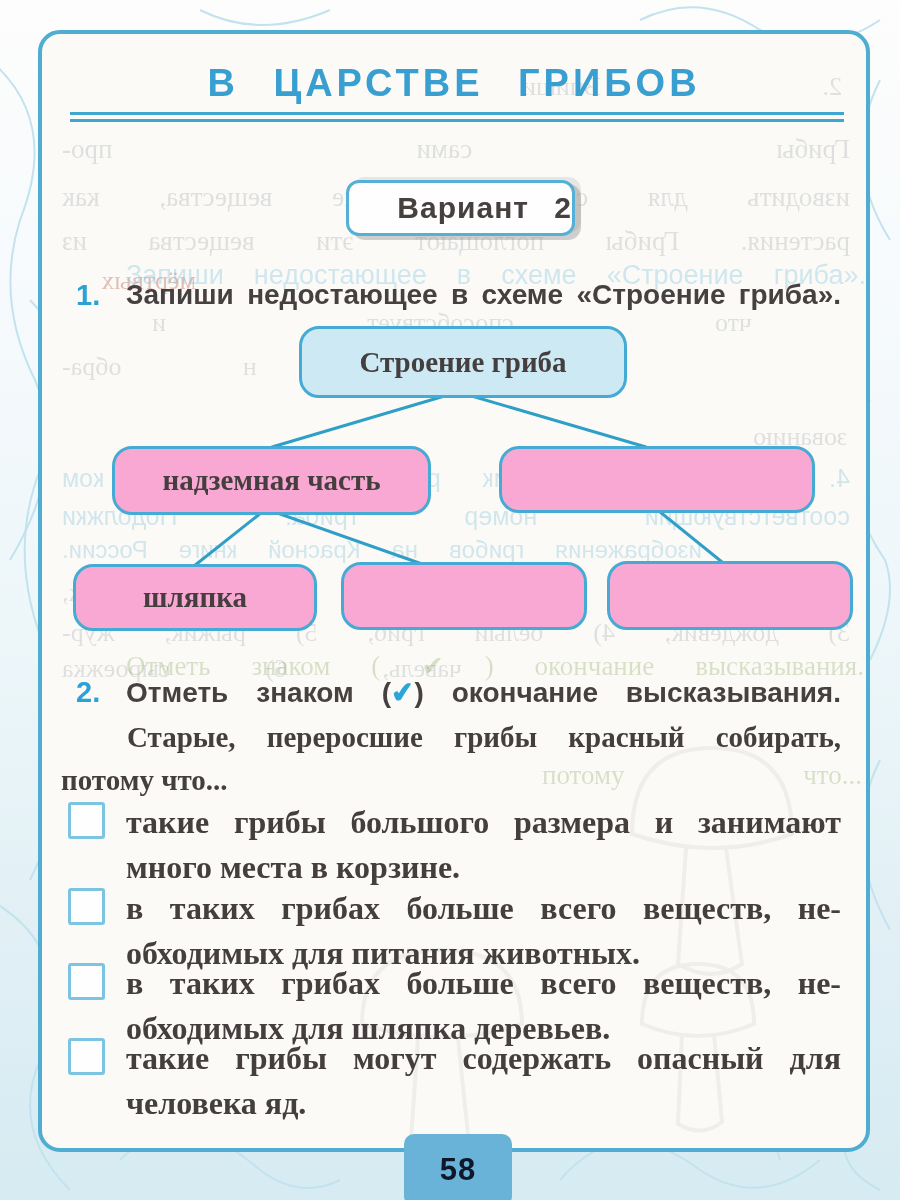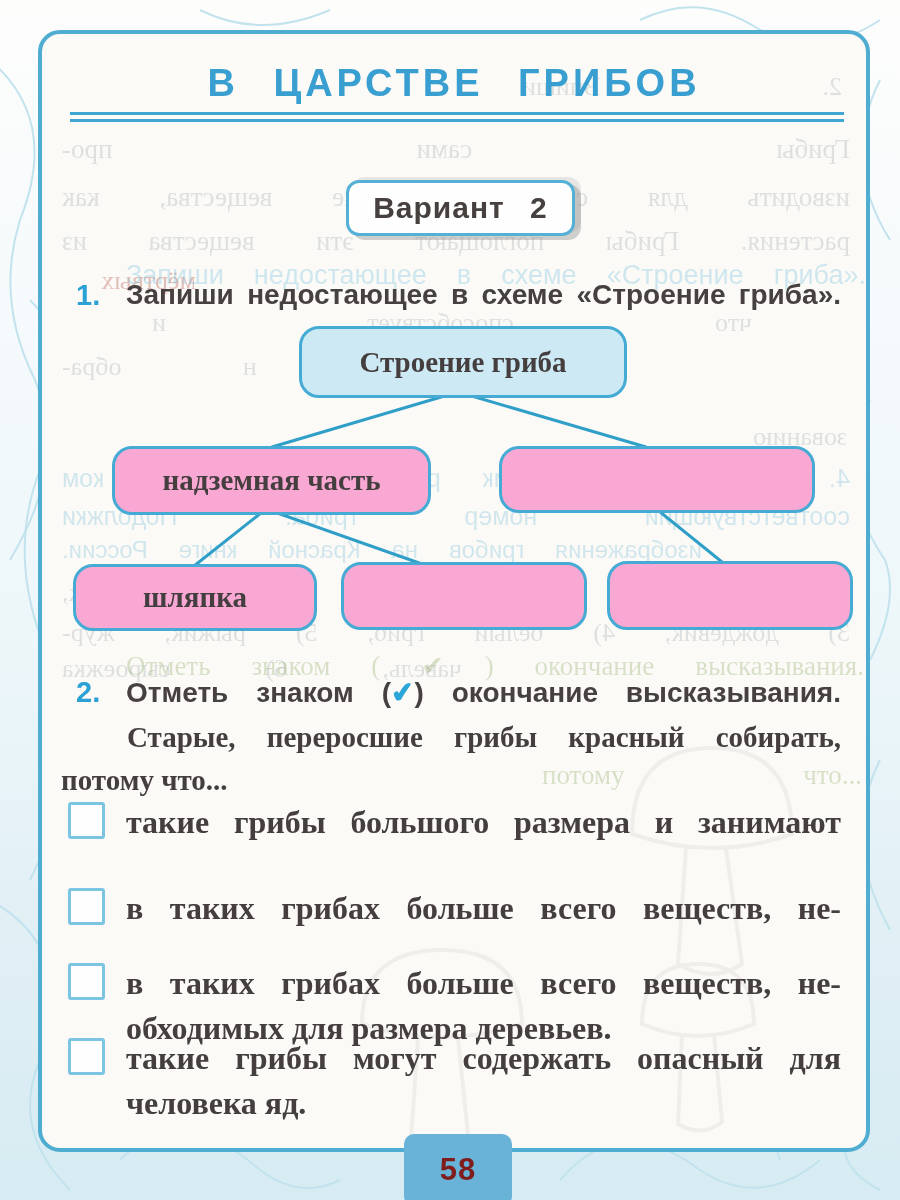--- a/index.html
+++ b/index.html
@@ -10,21 +10,21 @@
   .sheet{position:absolute;left:38px;top:30px;width:824px;height:1114px;z-index:1;
     background:#fbfaf7;border:4px solid #4fadd2;border-radius:22px;}
   
   .title{position:absolute;left:0;right:0;top:28px;text-align:center;
     font-size:38px;font-weight:bold;color:#389fd0;letter-spacing:4px;word-spacing:20px;}
   .rule{position:absolute;left:28px;right:22px;top:78px;height:4px;
     border-top:3px solid #3fa6d2;border-bottom:3px solid #3fa6d2;}
   .variant{position:absolute;left:304px;top:146px;width:223px;height:50px;
     background:#fefefe;border:3px solid #54b0d6;border-radius:13px;
     box-shadow:6px 4px 0 rgba(140,140,140,.40),6px -3px 0 rgba(160,160,160,.22);
-    display:flex;align-items:center;justify-content:center;
+    display:flex;align-items:center;justify-content:flex-end;
     font-size:30px;font-weight:bold;color:#46403f;word-spacing:16px;letter-spacing:1px;}
   
   .qnum{position:absolute;left:34px;width:48px;font-size:29px;font-weight:bold;color:#2ba1d5;}
   .qtext{position:absolute;left:84px;right:25px;font-size:28px;font-weight:600;color:#474041;
     text-align:justify;text-align-last:justify;}
   .serif{font-family:"Liberation Serif",serif;font-weight:600;color:#453e3f;}
   .stem{position:absolute;left:19px;right:25px;font-size:29px;line-height:43px;}
   .stem .l1{text-align:justify;text-align-last:justify;padding-left:66px;}
   .check{color:#2aa6d8;display:inline-block;transform:rotate(-6deg);font-weight:bold;}
   
@@ -34,21 +34,21 @@
   .dbox.fill{background:#cde9f4;}
   .dlines{position:absolute;left:0;top:0;}
   
   .opt-cb{position:absolute;left:26px;width:31px;height:31px;border:3px solid #7cc5e2;
     border-radius:3px;background:#fefefe;}
   .opt-tx{position:absolute;left:84px;right:25px;font-size:32px;line-height:45px;}
   .opt-tx .l1{text-align:justify;text-align-last:justify;}
   
   .pagetab{position:absolute;left:366px;top:1100px;width:108px;height:72px;background:#68b3d7;
     border-radius:10px;display:flex;align-items:center;justify-content:center;z-index:2;}
-  .pagetab span{font-size:31px;font-weight:bold;color:#7f1d1d;letter-spacing:1px;}
+  .pagetab span{font-size:31px;font-weight:bold;color:#0f172a;letter-spacing:1px;}
   
   .ghost{position:absolute;z-index:0;pointer-events:none;white-space:nowrap;
     font-family:"Liberation Serif",serif;text-align:justify;text-align-last:justify;overflow:hidden;}
   .ghost.mirror{transform:scaleX(-1);}
   .ghost.gray{color:#8d979e;opacity:.26;}
   .ghost.cyan{color:#6fb9d6;opacity:.30;font-family:"Liberation Sans",sans-serif;}
   .ghost.red{color:#c4766d;opacity:.45;}
   .ghost.echo{color:#79c1dd;opacity:.34;font-family:"Liberation Sans",sans-serif;}
   .ghost.echo-gray{color:#4d7c0f;opacity:.20;}
   .sketch{position:absolute;z-index:0;opacity:.08;}
@@ -146,33 +146,35 @@
 
     <div class="stem serif" style="top:682px">
       <div class="l1">Старые, переросшие грибы красный собирать,</div>
       <div>потому что...</div>
     </div>
 
     <div>
       <div class="opt-cb" style="top:768px"></div>
       <div class="opt-tx serif" style="top:766px">
         <div class="l1">такие грибы большого размера и занимают</div>
+        <div>много места в корзине.</div>
       </div>
     </div>
     <div>
       <div class="opt-cb" style="top:854px"></div>
       <div class="opt-tx serif" style="top:852px">
         <div class="l1">в таких грибах больше всего веществ, не-</div>
+        <div>обходимых для питания животных.</div>
       </div>
     </div>
     <div>
       <div class="opt-cb" style="top:929px"></div>
       <div class="opt-tx serif" style="top:927px">
         <div class="l1">в таких грибах больше всего веществ, не-</div>
-        <div>обходимых для размера деревьев.</div>
+        <div>обходимых для шляпка деревьев.</div>
       </div>
     </div>
     <div>
       <div class="opt-cb" style="top:1004px"></div>
       <div class="opt-tx serif" style="top:1002px">
         <div class="l1">такие грибы могут содержать опасный для</div>
         <div>человека яд.</div>
       </div>
     </div>
 

